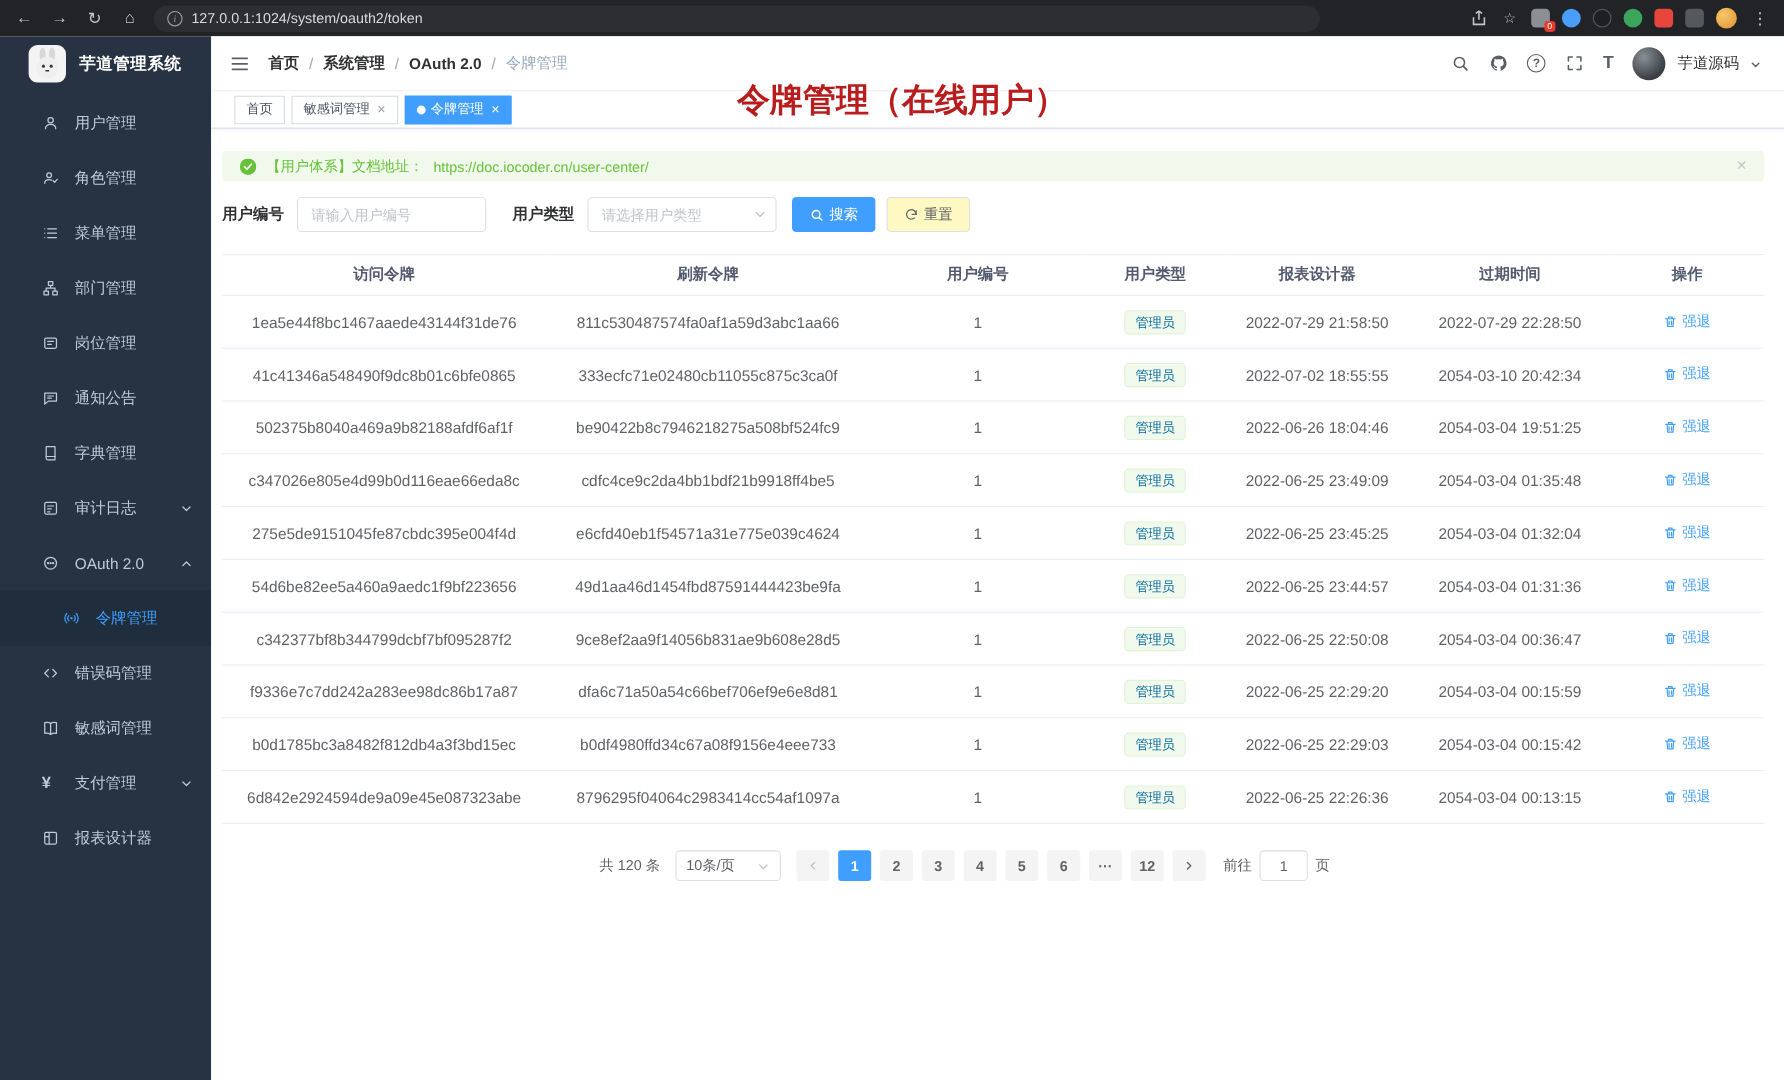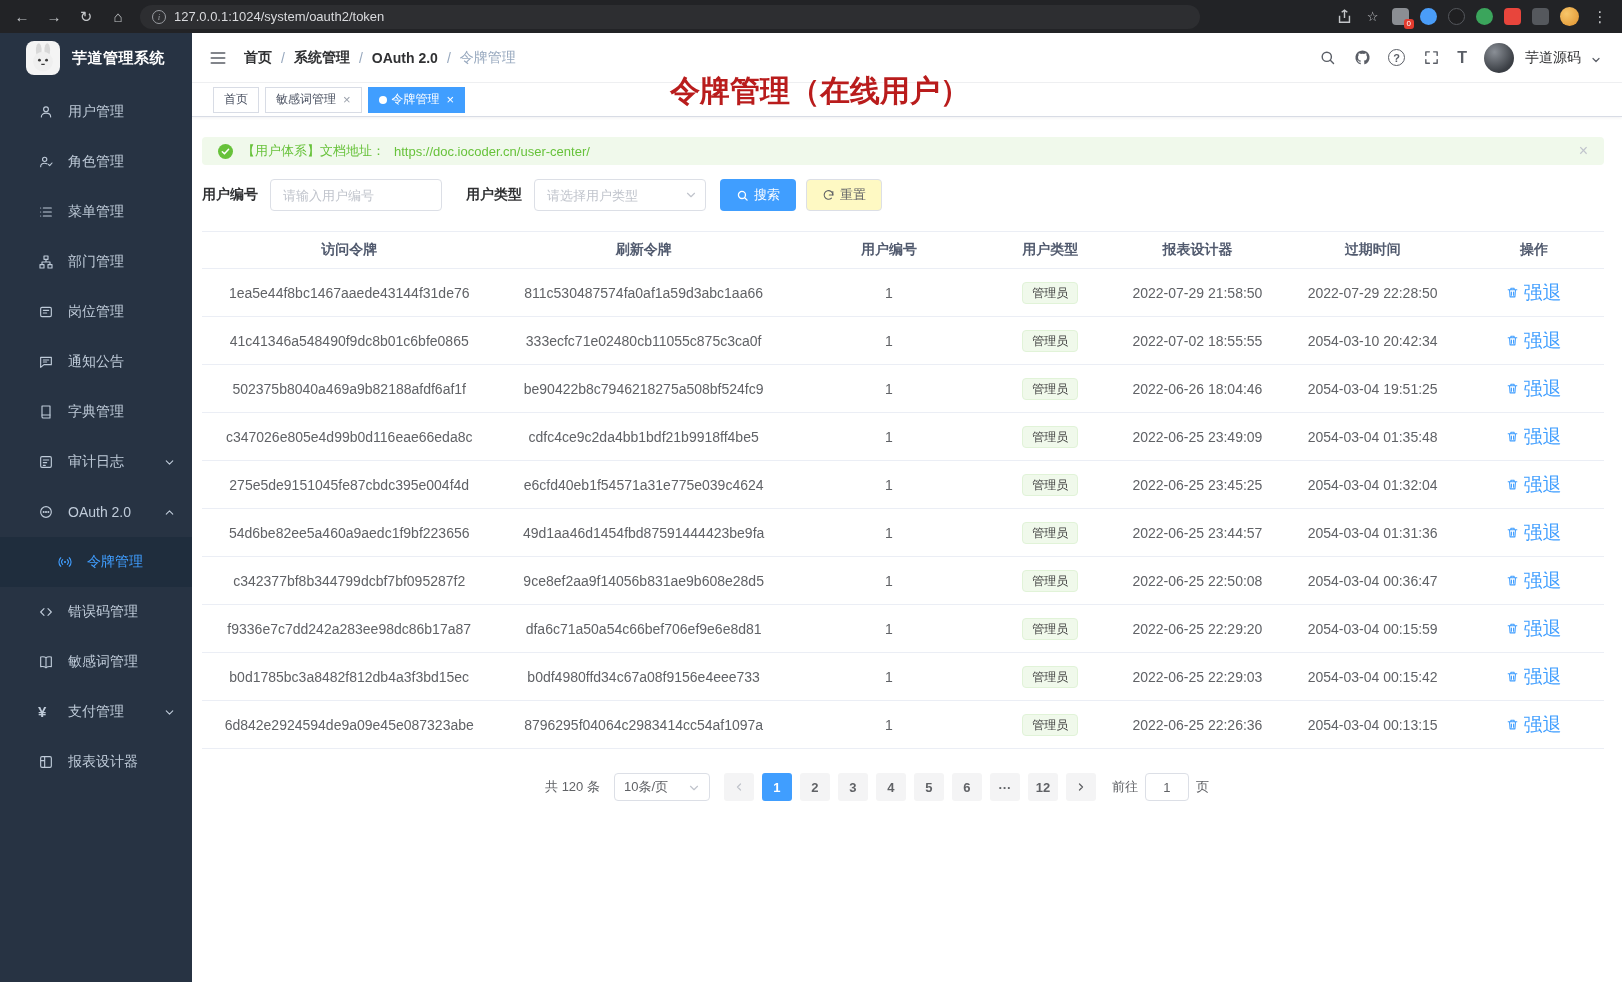--- a/index.html
+++ b/index.html
@@ -83,22 +83,22 @@
 .sel-chev{position:absolute;right:8px;top:9px;width:14px;height:14px;color:#c0c4cc;pointer-events:none}
 .sel-chev svg{width:14px;height:14px}
 .btn{height:32px;border-radius:4px;display:inline-flex;align-items:center;gap:5px;padding:0 15px;font-size:13px;cursor:pointer;border:1px solid transparent;font-family:inherit}
 .btn svg{width:13px;height:13px}
 .btn-primary{background:#409eff;color:#fff;margin-left:14px}
 .btn-plain{background:#fef9c3;border-color:#dcdfe6;color:#606266;margin-left:10px}
 
 .table{width:100%;border-collapse:collapse;margin-top:20px;table-layout:fixed}
 .table th{height:37px;font-size:14px;color:#515a6e;font-weight:700;border-top:1px solid #ebeef5;border-bottom:1px solid #ebeef5;text-align:center;white-space:nowrap}
 .table td{height:48px;font-size:14px;color:#606266;border-bottom:1px solid #ebeef5;text-align:center;white-space:nowrap;overflow:hidden}
-.tag{display:inline-block;padding:0 9px;font-size:12px;color:#404040;background:#f0f9eb;border:1px solid #e1f3d8;border-radius:4px;line-height:20px}
-.kick{color:#409eff;font-size:19px;display:inline-flex;align-items:center;gap:4px;cursor:pointer}
+.tag{display:inline-block;padding:0 9px;font-size:12px;color:#0369a1;background:#f0f9eb;border:1px solid #e1f3d8;border-radius:4px;line-height:20px}
+.kick{color:#409eff;font-size:13px;display:inline-flex;align-items:center;gap:4px;cursor:pointer}
 .kick svg{width:13px;height:13px}
 
 .pager{display:flex;align-items:center;justify-content:center;margin-top:24px;padding-right:52px;gap:8px;font-size:13px;color:#606266}
 .pg-total{margin-right:6px;white-space:nowrap}
 .pg-size{position:relative;width:96px;height:28px;border:1px solid #dcdfe6;border-radius:4px;display:flex;align-items:center;padding:0 22px 0 9px;color:#606266;cursor:pointer;white-space:nowrap;margin-right:6px}
 .pg-size .sel-chev{top:7px}
 .pg-btn{min-width:30px;height:28px;padding:0 4px;border-radius:3px;background:#f4f4f5;color:#606266;display:flex;align-items:center;justify-content:center;cursor:pointer;font-weight:600}
 .pg-btn svg{width:12px;height:12px}
 .pg-btn.active{background:#409eff;color:#fff;cursor:default}
 .pg-btn.prev{color:#c0c4cc}

